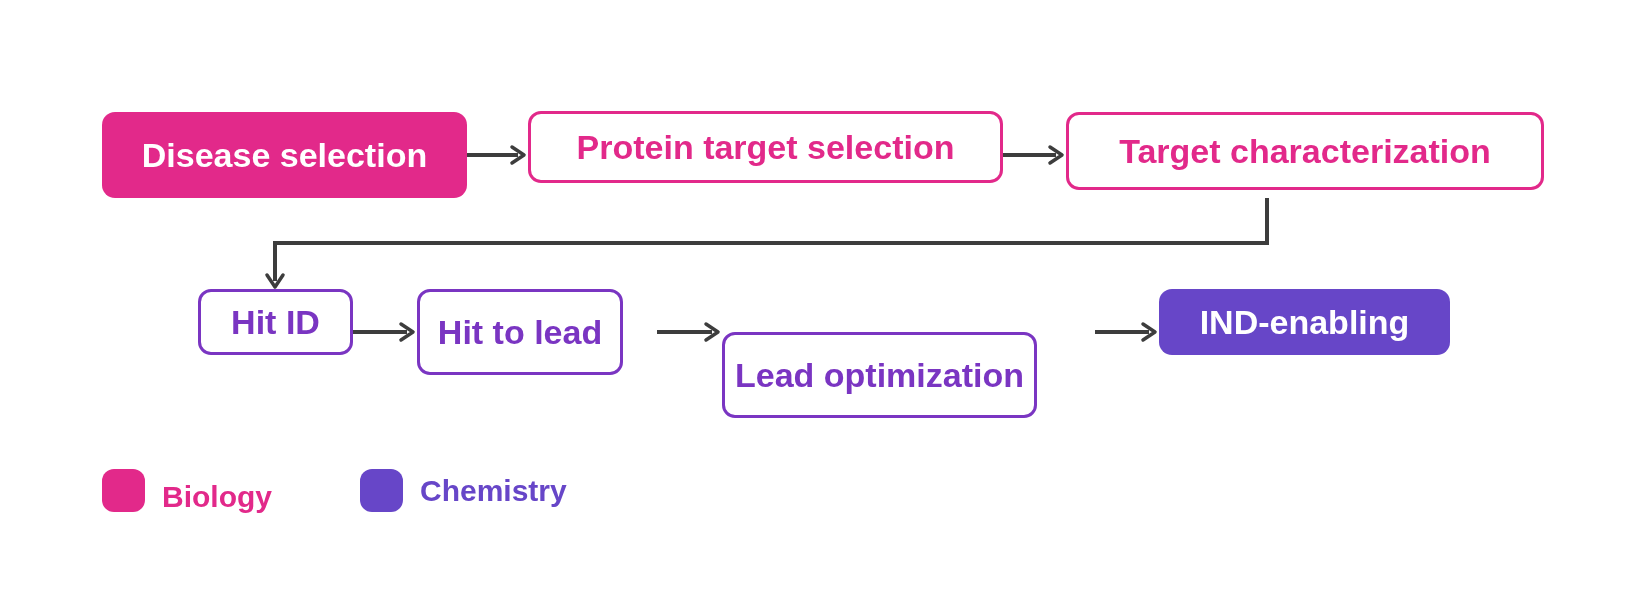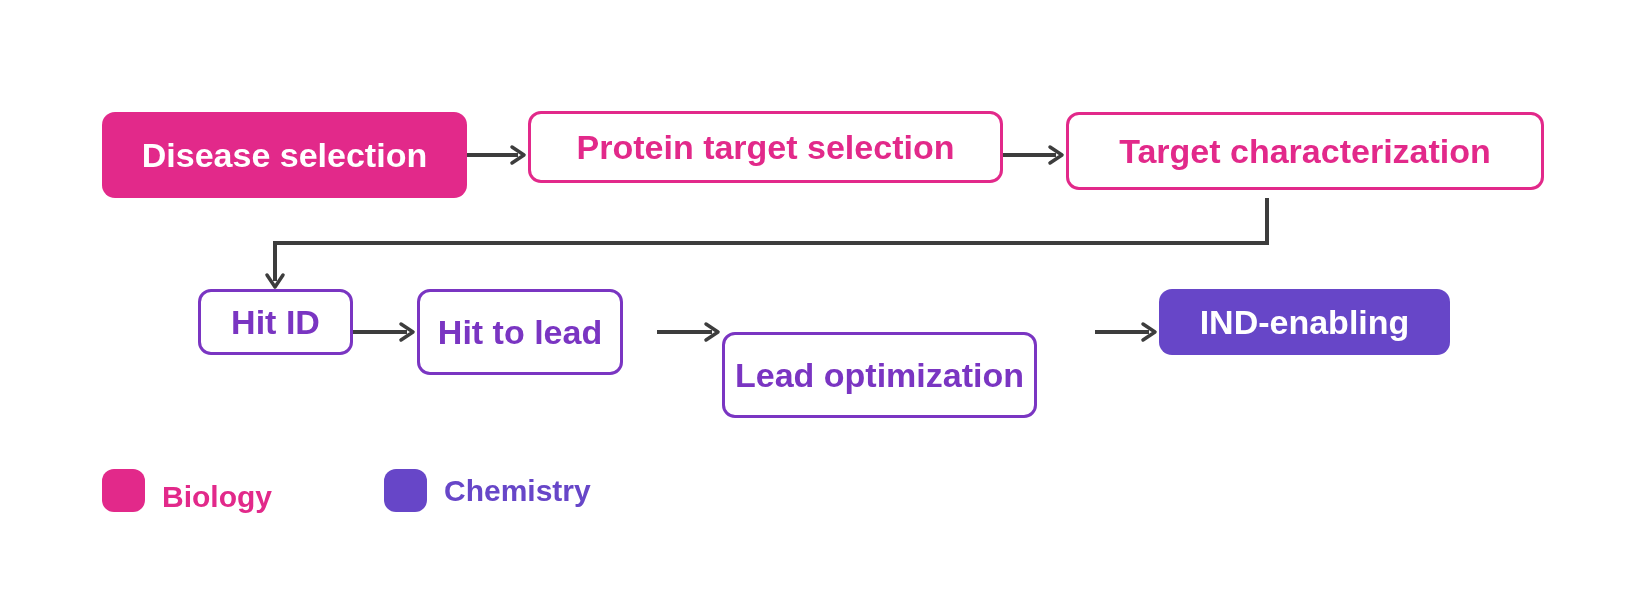--- a/index.html
+++ b/index.html
@@ -74,21 +74,21 @@
     left: 102px;
     top: 467px;
     display: flex;
     align-items: center;
     gap: 0;
   }
   .legend-item {
     display: flex;
     align-items: center;
   }
-  .legend-item + .legend-item { margin-left: 112px; align-items: center; }
+  .legend-item + .legend-item { margin-left: 88px; align-items: center; }
   .swatch {
     width: 43px;
     height: 43px;
     border-radius: 12px;
   }
   .swatch-biology { background: var(--biology-pink); }
   .swatch-chemistry { background: var(--chemistry-purple); }
   .legend-label {
     margin-left: 17px;
     font-size: 30px;

